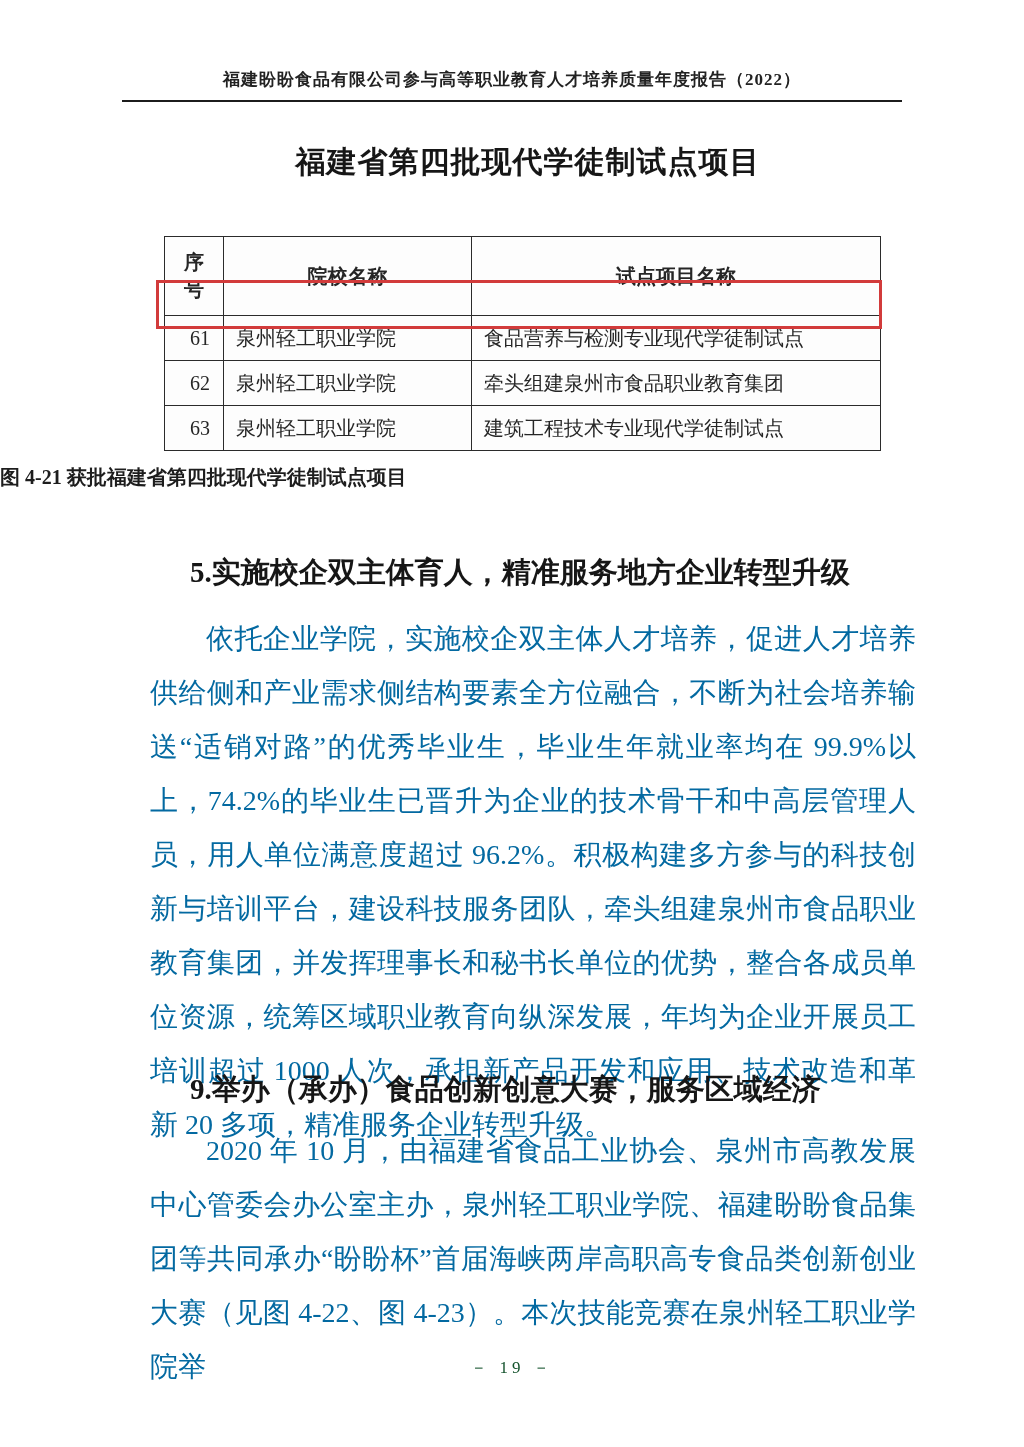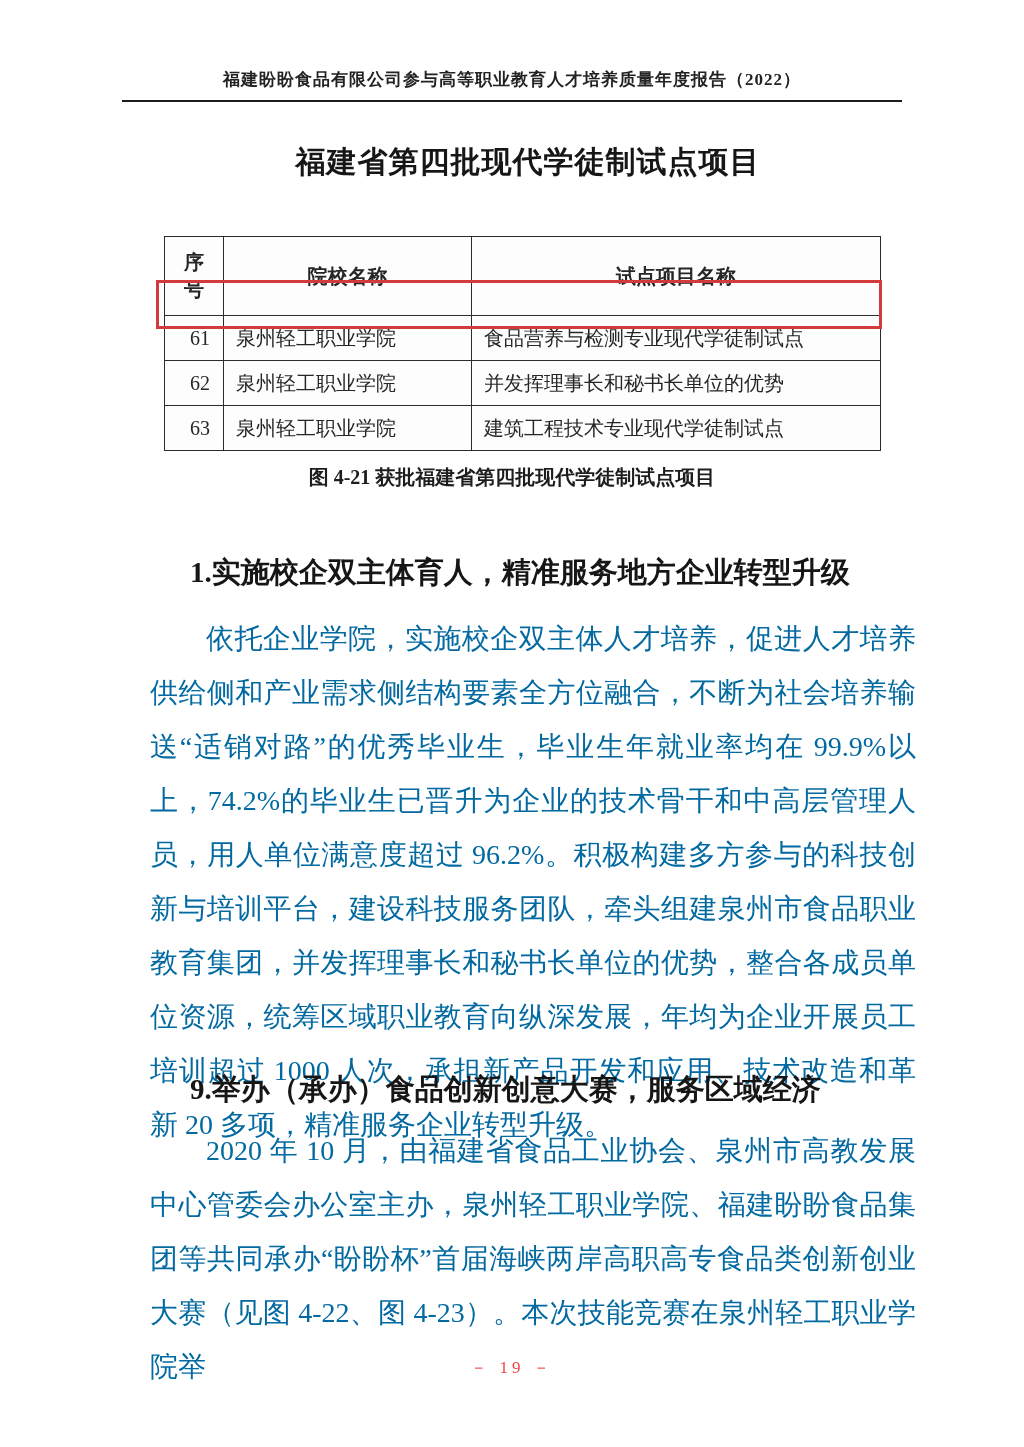--- a/index.html
+++ b/index.html
@@ -94,21 +94,21 @@
     height: 49px;
     border: 3px solid #d23b3b;
     box-sizing: border-box;
     pointer-events: none;
   }
   .table-caption {
     position: absolute;
     top: 464px;
     left: 0;
     width: 100%;
-    text-align: center;
+    text-align: left;
     font-size: 20px;
     font-weight: bold;
     color: #1d1d1d;
   }
   .section-heading {
     position: absolute;
     left: 190px;
     margin: 0;
     font-size: 29px;
     font-weight: bold;
@@ -132,21 +132,21 @@
   .p-1 { top: 600px; }
   .p-2 { top: 1112px; }
   .page-number {
     position: absolute;
     top: 1356px;
     left: 0;
     width: 100%;
     text-align: center;
     font-size: 17px;
     letter-spacing: 4px;
-    color: #ef4444;
+    color: #14532d;
   }
 </style>
 </head>
 <body>
 
 <div class="page">
 
   <div class="running-header">福建盼盼食品有限公司参与高等职业教育人才培养质量年度报告（2022）</div>
   <hr class="header-rule">
 
@@ -168,36 +168,36 @@
       </thead>
       <tbody>
         <tr>
           <td class="col-no">61</td>
           <td>泉州轻工职业学院</td>
           <td>食品营养与检测专业现代学徒制试点</td>
         </tr>
         <tr>
           <td class="col-no">62</td>
           <td>泉州轻工职业学院</td>
-          <td>并发挥理事长和秘书长单位的优势</td>
+          <td>牵头组建泉州市食品职业教育集团</td>
         </tr>
         <tr>
           <td class="col-no">63</td>
           <td>泉州轻工职业学院</td>
           <td>建筑工程技术专业现代学徒制试点</td>
         </tr>
       </tbody>
     </table>
     <div class="highlight-box" style="border-color: rgb(210, 59, 59);"></div>
   </div>
 
   <div class="table-caption">图 4-21 获批福建省第四批现代学徒制试点项目</div>
 
 
-  <h3 class="section-heading h-sub1">1.实施校企双主体育人，精准服务地方企业转型升级</h3>
+  <h3 class="section-heading h-sub1">5.实施校企双主体育人，精准服务地方企业转型升级</h3>
 
   <p class="body-para p-1">依托企业学院，实施校企双主体人才培养，促进人才培养供给侧和产业需求侧结构要素全方位融合，不断为社会培养输送“适销对路”的优秀毕业生，毕业生年就业率均在 99.9%以上，74.2%的毕业生已晋升为企业的技术骨干和中高层管理人员，用人单位满意度超过 96.2%。积极构建多方参与的科技创新与培训平台，建设科技服务团队，牵头组建泉州市食品职业教育集团，并发挥理事长和秘书长单位的优势，整合各成员单位资源，统筹区域职业教育向纵深发展，年均为企业开展员工培训超过 1000 人次，承担新产品开发和应用、技术改造和革新 20 多项，精准服务企业转型升级。</p>
 
   <h3 class="section-heading h-sub2">9.举办（承办）食品创新创意大赛，服务区域经济</h3>
 
   <p class="body-para p-2">2020 年 10 月，由福建省食品工业协会、泉州市高教发展中心管委会办公室主办，泉州轻工职业学院、福建盼盼食品集团等共同承办“盼盼杯”首届海峡两岸高职高专食品类创新创业大赛（见图 4-22、图 4-23）。本次技能竞赛在泉州轻工职业学院举</p>
 
   <div class="page-number">－ 19 －</div>
 
 </div>

